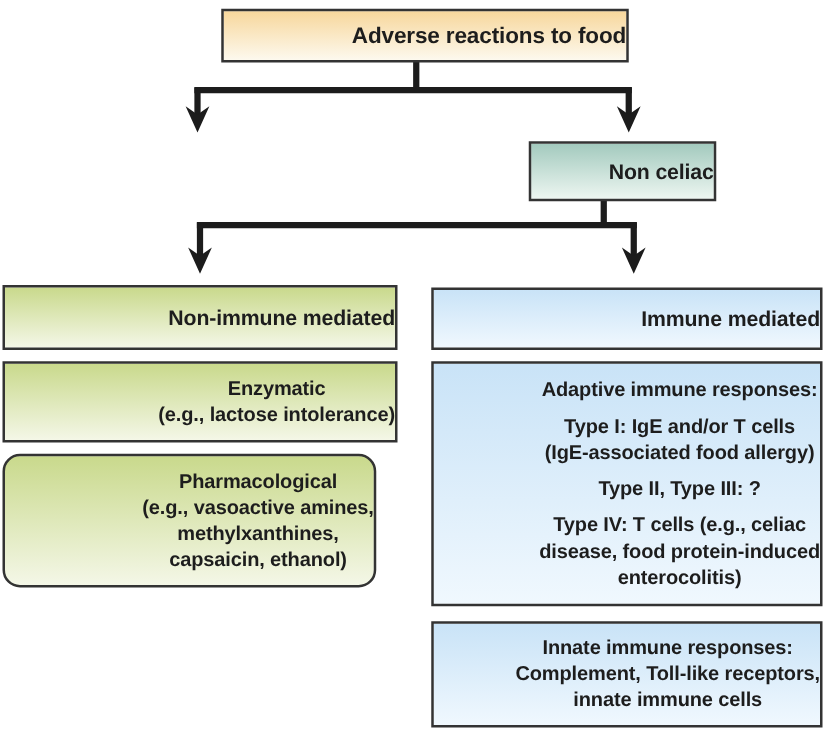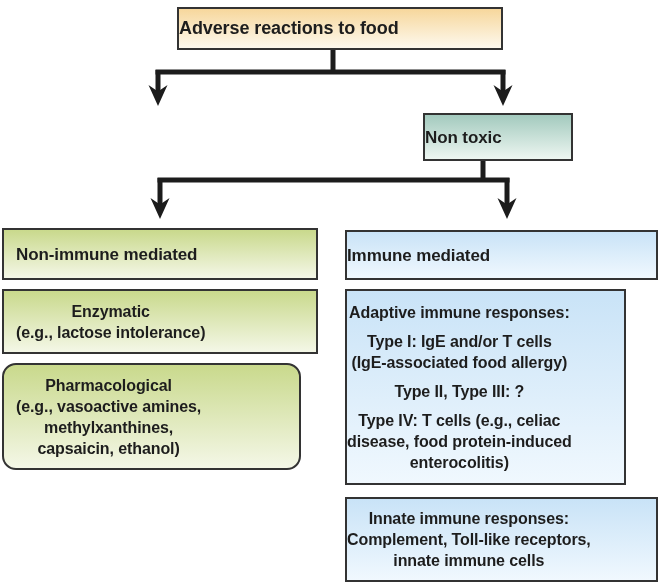--- a/index.html
+++ b/index.html
@@ -21,21 +21,21 @@
     left: 0; top: 0;
     width: 664px; height: 584px;
     pointer-events: none;
   }
   .box {
     position: absolute;
     box-sizing: border-box;
     border: 2px solid var(--border, #333333);
     display: flex;
     align-items: center;
-    justify-content: flex-start;
+    justify-content: flex-end;
     text-align: center;
     font-weight: 700;
     letter-spacing: -0.1px;
   }
   .box .txt {
     white-space: pre-line;
     line-height: 21px;
   }
   
   .grad-title   { background: linear-gradient(to bottom, var(--title-top, #f7d79c),   var(--title-bottom, #fdf9ee)); }
@@ -45,21 +45,21 @@
   .grad-blue    { background: linear-gradient(to bottom, var(--blue-top, #c9e3f7),    var(--blue-bottom, #f0f8fe)); }
 
   
   .b-root      { left: 177px; top: 7px;   width: 326px; height: 43px;  font-size: 18px; }
   .b-toxic     { left: 78px;  top: 113px; width: 164px; height: 48px;  font-size: 17px; }
   .b-nontoxic  { left: 423px; top: 113px; width: 150px; height: 48px;  font-size: 17px; }
   .b-nonimmune { left: 2px;   top: 228px; width: 316px; height: 52px;  font-size: 17px; }
   .b-enzymatic { left: 2px;   top: 289px; width: 316px; height: 65px;  font-size: 16px; }
   .b-pharma    { left: 2px;   top: 363px; width: 299px; height: 107px; font-size: 16px; border-radius: 14px; }
   .b-immune    { left: 345px; top: 230px; width: 313px; height: 50px;  font-size: 17px; }
-  .b-adaptive  { left: 345px; top: 289px; width: 281px; height: 196px; font-size: 16px; }
+  .b-adaptive  { left: 345px; top: 289px; width: 313px; height: 196px; font-size: 16px; }
   .b-innate    { left: 345px; top: 497px; width: 313px; height: 85px;  font-size: 16px; }
 
   .b-adaptive .stack {
     display: flex;
     flex-direction: column;
     gap: 8px;
     align-items: center;
     justify-content: center;
   }
 </style>
@@ -88,21 +88,21 @@
       <polygon points="507,219 497.5,198 507,204.5 516.5,198"></polygon>
     </g>
   </svg>
 
   <div class="box grad-title b-root">
     <span class="txt">Adverse reactions to food</span>
   </div>
 
 
   <div class="box grad-nontoxic b-nontoxic">
-    <span class="txt">Non toxic</span>
+    <span class="txt">Non celiac</span>
   </div>
 
   <div class="box grad-green b-nonimmune">
     <span class="txt">Non-immune mediated</span>
   </div>
 
   <div class="box grad-green b-enzymatic">
     <span class="txt">Enzymatic
 (e.g., lactose intolerance)</span>
   </div>

